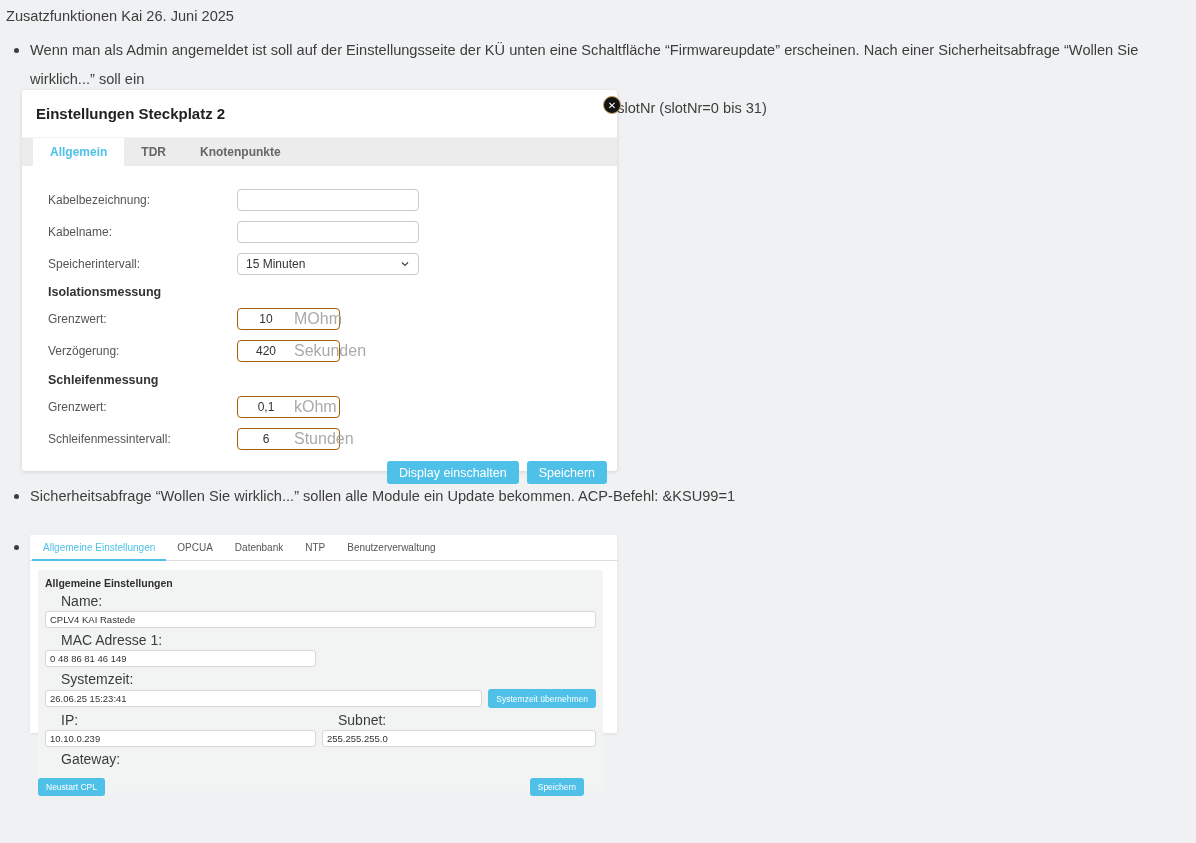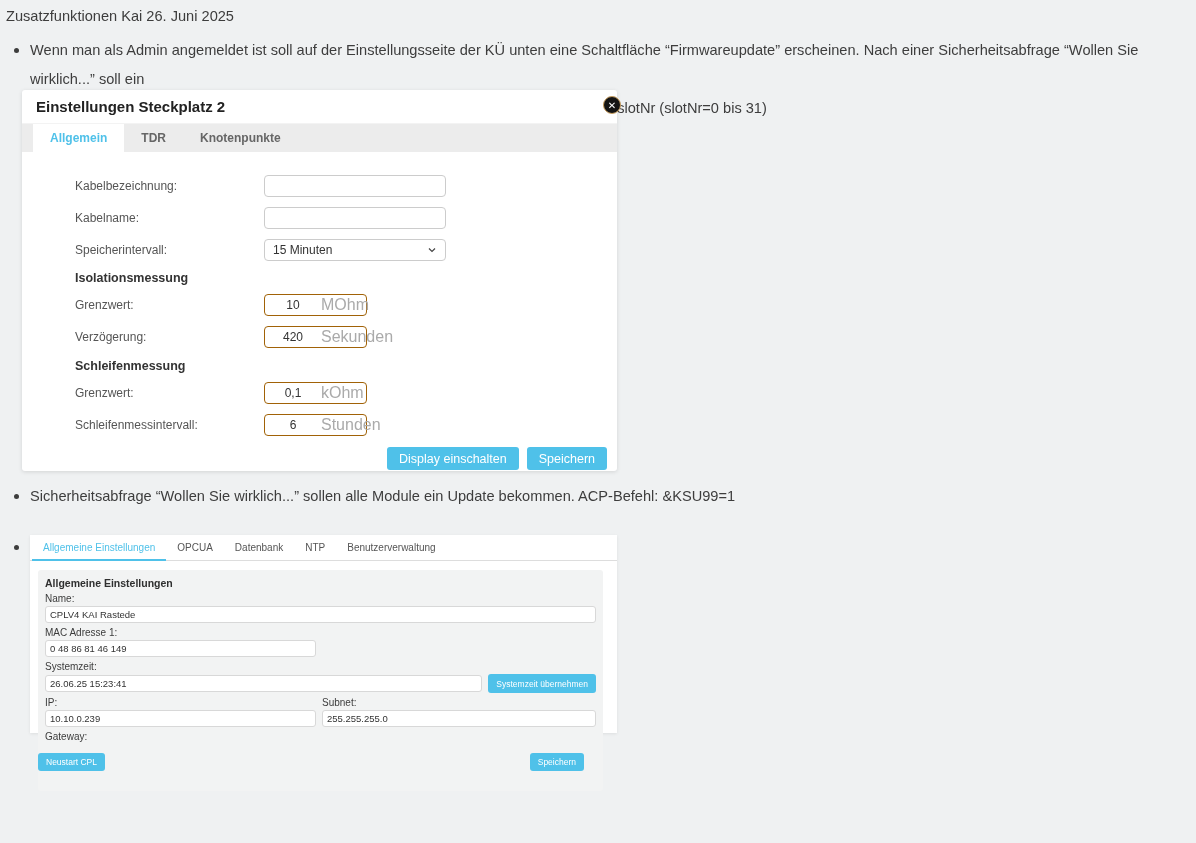--- a/index.html
+++ b/index.html
@@ -10,51 +10,51 @@
   }
   .page-title { position:absolute; left:6px; top:8px; font-size:14.6px; color:#3d3d3d; }
   .bullet-dot { position:absolute; width:5px; height:5px; border-radius:50%; background:#3d3d3d; }
   .bullet-text { position:absolute; left:30px; width:1156px; font-size:14.6px; line-height:29px; color:#3d3d3d; }
 
   
   .dialog1 {
     position:absolute; left:22px; top:90px; width:595px; height:381px;
     background:#fff; border-radius:3px; box-shadow:0 1px 4px rgba(0,0,0,.12);
   }
-  .d1-header { position:relative; height:33px; display:flex; align-items:center; padding:0 14px; }
+  .d1-header { position:relative; height:47px; display:flex; align-items:center; padding:0 14px; }
   .d1-title { font-size:15px; font-weight:bold; color:#222; }
   .d1-close {
     position:absolute; right:-4px; top:6px; width:18px; height:18px; border-radius:50%;
     background:#141414; color:#fff; display:flex; align-items:center; justify-content:center;
     font-size:10px; cursor:pointer; border:1px solid #c79d5e;
   }
   .d1-tabbar { display:flex; height:29px; background:#ececec; padding-left:11px; border-top:1px solid #f3f3f3; }
   .d1-tab { display:flex; align-items:center; padding:0 17px; font-size:12px; font-weight:bold; color:#666; cursor:pointer; }
   .d1-tab.active { background:#fff; color:#4fc1e9; }
-  .d1-form { padding:23px 10px 0 26px;margin-left:27px; }
+  .d1-form { padding:23px 10px 0 26px; }
   .d1-row { display:flex; align-items:center; margin-bottom:10px; height:22px; }
   .d1-row label { width:189px; font-size:12px; color:#555; }
   .d1-input { width:182px; height:22px; border:1px solid #ccc; border-radius:4px; background:#fff; font:12px "Liberation Sans",sans-serif; color:#333; padding:0 8px; }
   .d1-select { width:182px; height:22px; border:1px solid #ccc; border-radius:4px; background:#fff; display:flex; align-items:center; justify-content:space-between; padding:0 8px; font-size:12px; color:#333; cursor:pointer; }
   .d1-section { font-size:12.5px; font-weight:bold; color:#333; margin:10px 0 9px; }
   .d1-section.second { margin-top:11px; }
   .unit-box { width:103px; height:22px; border:1px solid #a16207; border-radius:4px; background:#fff; display:flex; align-items:center; }
   .unit-box .val { width:56px; text-align:center; font-size:12px; color:#333; border:none; background:transparent; font-family:"Liberation Sans",sans-serif; }
   .unit-box .unit { flex:1; text-align:right; padding-right:7px; font-size:16px; color:#aaa; }
   .d1-buttons { display:flex; justify-content:flex-end; gap:8px; margin-top:11px; }
   .btn { background:#4fc1e9; color:#fff; border:none; border-radius:3px; height:23px; padding:0 12px; font:12.5px "Liberation Sans",sans-serif; cursor:pointer; }
 
   
   .shot2 { position:absolute; left:30px; top:535px; width:587px; height:198px; background:#fff; box-shadow:0 1px 3px rgba(0,0,0,.08); }
   .s2-tabbar { display:flex; align-items:stretch; height:26px; border-bottom:1px solid #ddd; padding-left:2px; }
   .s2-tab { display:flex; align-items:center; padding:0 11px; font-size:10px; color:#555; cursor:pointer; }
   .s2-tab.active { color:#4fc1e9; border-bottom:2px solid #4fc1e9; margin-bottom:-1px; }
   .s2-panel { margin:9px 14px 0 8px; width:565px; height:221px; background:#f2f3f3; border-radius:3px; padding:7px 7px 0 7px; }
   .s2-heading { font-size:10.5px; font-weight:bold; color:#2f2f2f; margin-bottom:4px; }
-  .s2-label { font-size:10px; color:#3c3c3c; margin:4px 0 2px; }
+  .s2-label { font-size:14px; color:#3c3c3c; margin:4px 16px 2px; }
   .s2-input { display:block; width:100%; height:17px; border:1px solid #d8d8d8; border-radius:3px; background:#fff; font:9.5px "Liberation Sans",sans-serif; color:#333; padding:0 4px; }
   .s2-input.half { width:271px; }
   .s2-row { display:flex; gap:6px; }
   .s2-col-left { width:271px; }
   .s2-col-right { flex:1; }
   .s2-time-row { display:flex; align-items:center; gap:6px; }
   .s2-time-row .s2-input { width:458px; }
   .btn2 { background:#4fc1e9; color:#fff; border:none; border-radius:3px; height:18px; padding:0 8px; font:8.5px "Liberation Sans",sans-serif; cursor:pointer; white-space:nowrap; }
   .btn2.time { flex:1; height:19px; }
   .s2-buttons { display:flex; justify-content:space-between; margin-top:11px; margin-left:-7px; padding-right:12px; }

